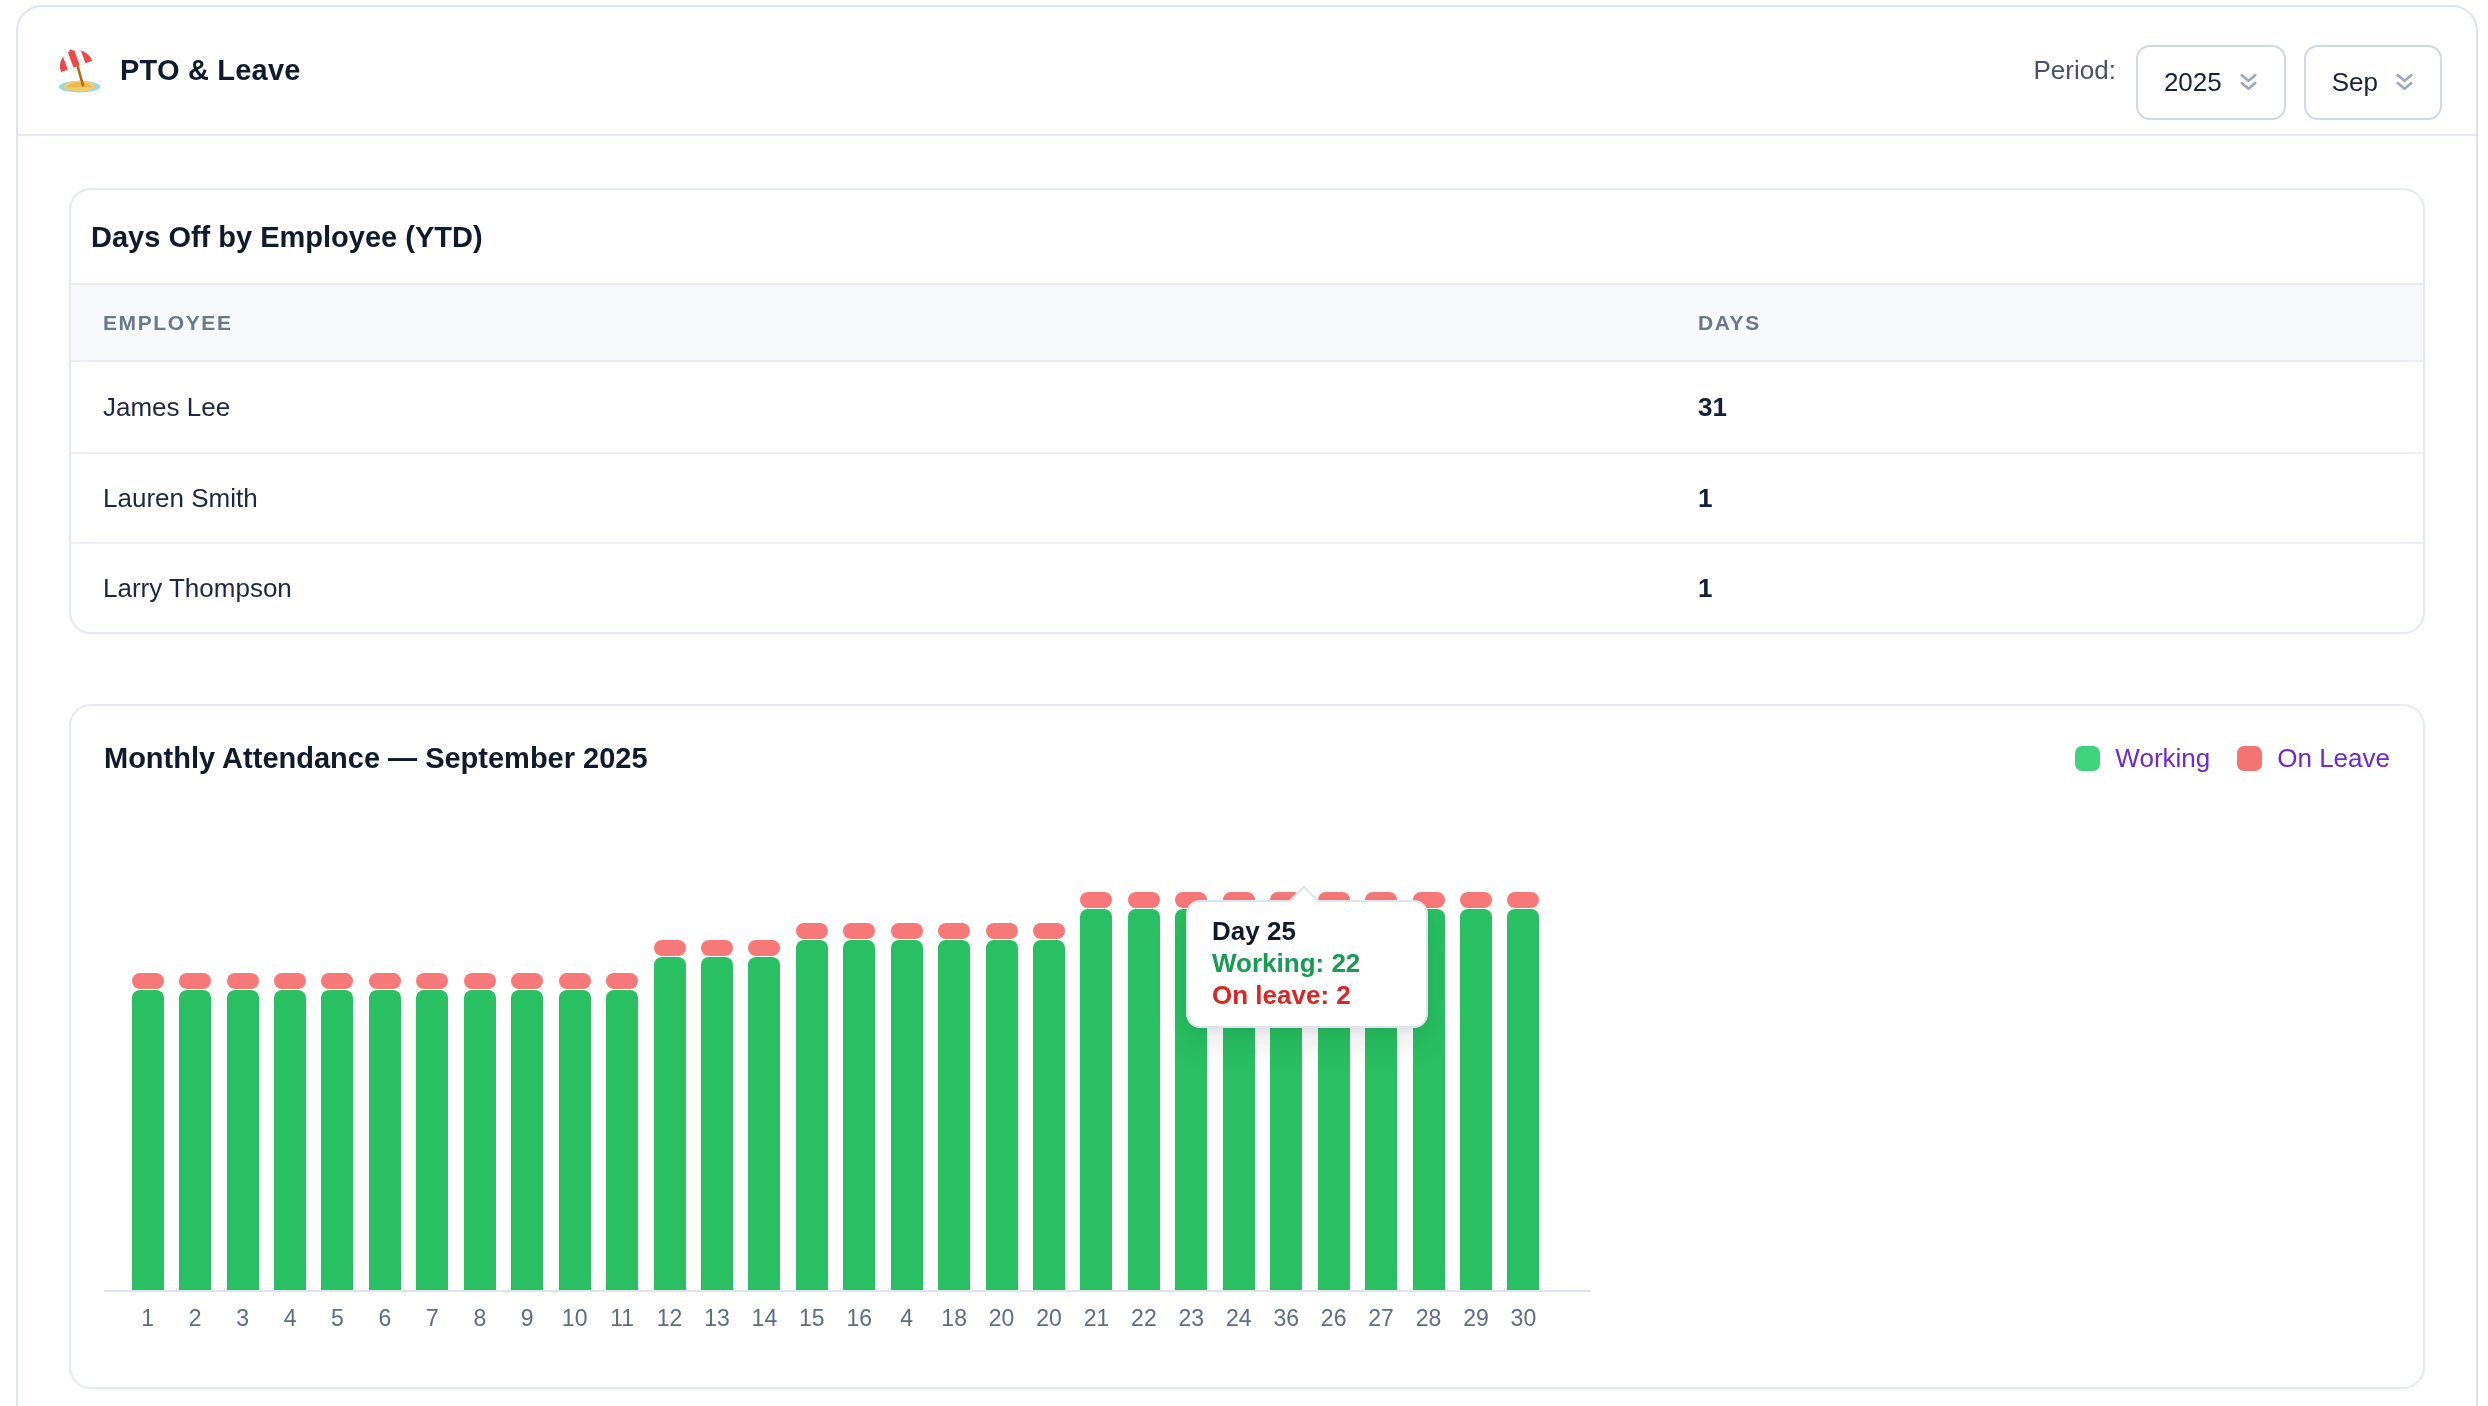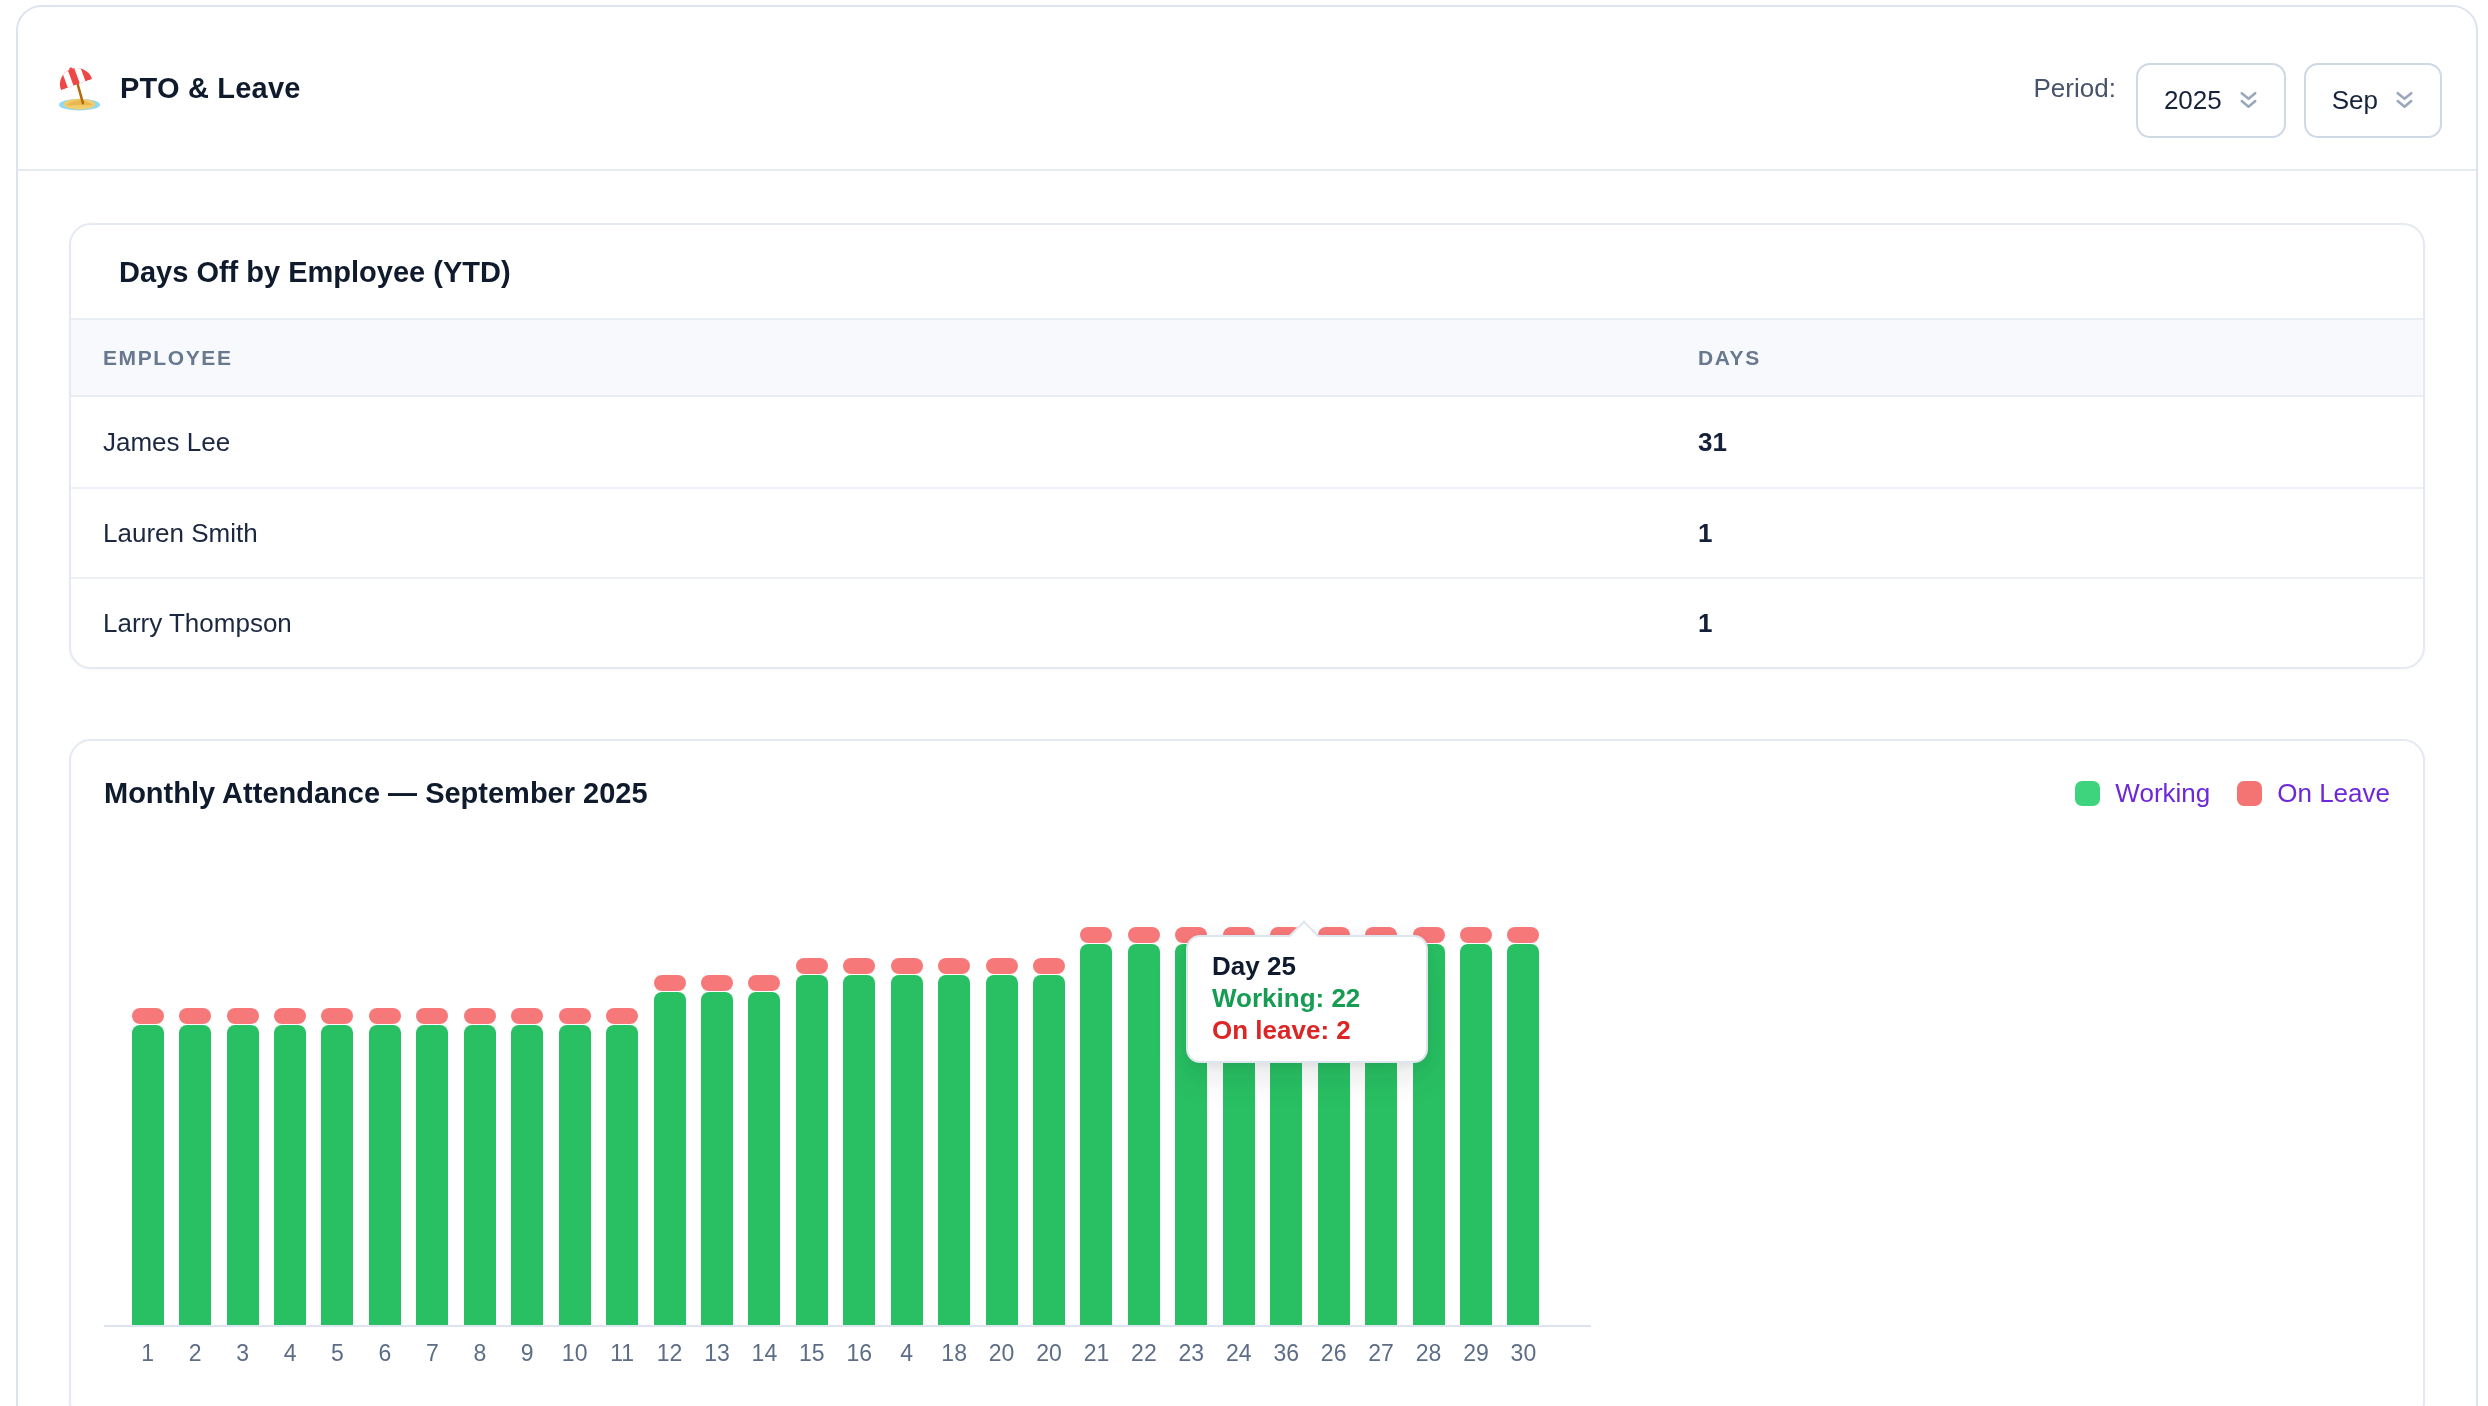--- a/index.html
+++ b/index.html
@@ -13,21 +13,21 @@
   .frame {
     position: absolute; left: 16px; top: 5px;
     width: 2462px; height: 1430px;
     background: #fff;
     border: 2px solid #dde3ee;
     border-radius: 26px;
     overflow: hidden;
   }
   
   .header {
-    height: 164px;
+    height: 129px;
     display: flex; align-items: center; justify-content: space-between;
     padding: 0 34px 0 38px;
     border-bottom: 2px solid #e6eaf2;
     background: #fff;
   }
   .header-left { display: flex; align-items: center; gap: 17px; }
   .app-icon { width: 47px; height: 47px; display: block; }
   .app-title { font-size: 29px; font-weight: 700; color: #0f1b2d; letter-spacing: .2px; }
   .header-right { display: flex; align-items: center; gap: 18px; }
   .period-label { font-size: 26px; color: #46536b; margin-right: 2px; }
@@ -43,21 +43,21 @@
   .select-value { font-size: 26px; color: #17233a; }
   .chev { display: block; }
   
   .content { padding: 52px 51px 0; }
   .card {
     background: #fff;
     border: 2px solid #e5eaf2;
     border-radius: 22px;
     box-shadow: 0 1px 3px rgba(15,23,42,.04);
   }
-  .card-head { padding: 31px 48px 29px; }
+  .card-head { padding: 31px 20px 29px; }
   .card-title { font-size: 29px; font-weight: 700; color: #0f1b2d; }
   
   .thead {
     display: grid; grid-template-columns: 1595px 1fr;
     align-items: center;
     height: 79px; padding: 0 32px;
     background: #f7f9fc;
     border-top: 2px solid #e9edf4;
     border-bottom: 2px solid #e9edf4;
   }

